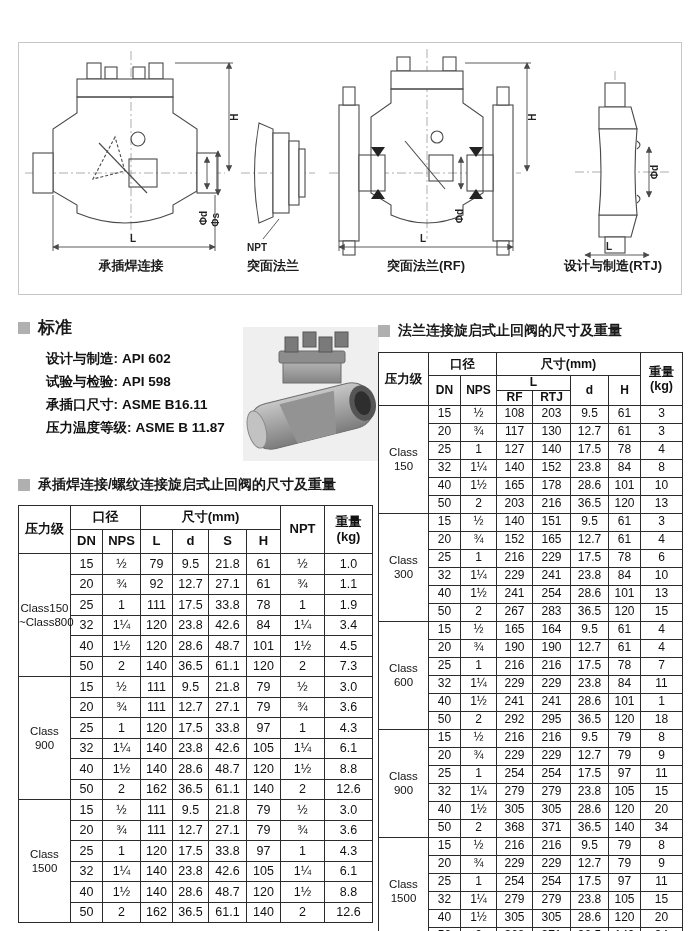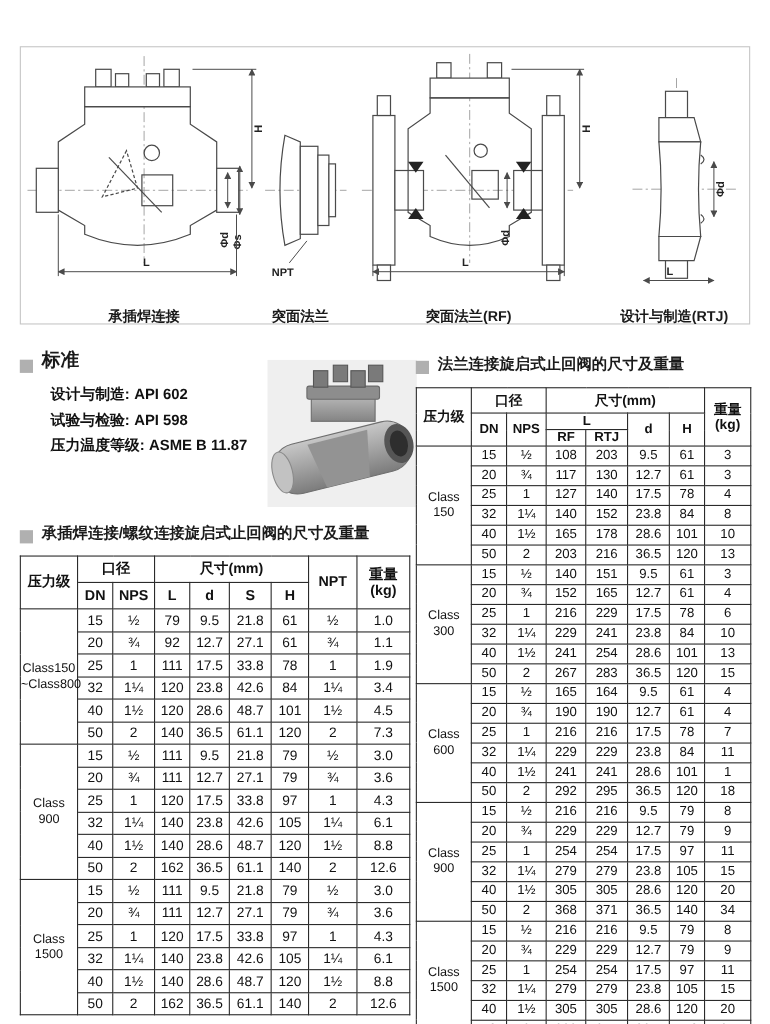--- a/index.html
+++ b/index.html
@@ -7,31 +7,31 @@
     width:700px;height:931px;position:relative;background:#fff;
     font-family:"Liberation Sans","DejaVu Sans",sans-serif;color:#111;
   }
   
   .panel{
     position:absolute;left:18px;top:42px;width:662px;height:251px;
     border:1px solid #c6c6c6;background:#fff;
   }
   .panel svg{display:block}
   .cap{
-    position:absolute;top:236px;transform:translateX(-50%);
+    position:absolute;top:214px;transform:translateX(-50%);
     font-weight:bold;font-size:13px;white-space:nowrap;color:#1a1a1a;
   }
   .dline{stroke:#4a4a4a;stroke-width:1.1;fill:none}
   .dfill{fill:#fff;stroke:#4a4a4a;stroke-width:1.1}
   .cline{stroke:#999;stroke-width:.8;fill:none;stroke-dasharray:9 3 2 3}
   .dim{stroke:#4a4a4a;stroke-width:.9;fill:none}
   .dimtxt{font-size:10px;font-weight:bold;fill:#222}
   .weld{fill:#222;stroke:none}
   
-  .sec-head{position:absolute;display:flex;align-items:flex-end;gap:8px}
+  .sec-head{position:absolute;display:flex;align-items:center;gap:8px}
   .bullet{width:12px;height:12px;background:#b0b0b0;flex:0 0 auto}
   .sec-head .t{font-weight:bold;color:#1a1a1a;white-space:nowrap}
   .std-head .t{font-size:17px}
   .tbl-head .t{font-size:14px}
   .std-items{position:absolute;left:46px;top:347px;width:220px}
   .std-item{font-size:13.5px;font-weight:bold;line-height:23px;white-space:nowrap}
   .std-item .v{margin-left:4px}
   
   .photo{position:absolute;left:243px;top:327px;width:136px;height:134px}
   
@@ -163,20 +163,21 @@
   <div class="cap" style="left:594px">设计与制造(RTJ)</div>
 </div>
 
 <div class="sec-head std-head" style="left:18px;top:316px">
   <span class="bullet"></span>
   <span class="t">标准</span>
 </div>
 <div class="std-items">
     <div class="std-item"><span>设计与制造:</span><span class="v">API 602</span></div>
     <div class="std-item"><span>试验与检验:</span><span class="v">API 598</span></div>
+    <div class="std-item"><span>承插口尺寸:</span><span class="v">ASME B16.11</span></div>
     <div class="std-item"><span>压力温度等级:</span><span class="v">ASME B 11.87</span></div>
   </div>
 
 <div class="photo">
   <svg width="136" height="134" viewBox="0 0 136 134">
     <defs>
       <linearGradient id="gb" x1="0" y1="0" x2="0" y2="1">
         <stop offset="0" stop-color="#c7c7c7"></stop>
           <stop offset=".5" stop-color="#a2a2a2"></stop>
           <stop offset="1" stop-color="#7c7c7c"></stop>

